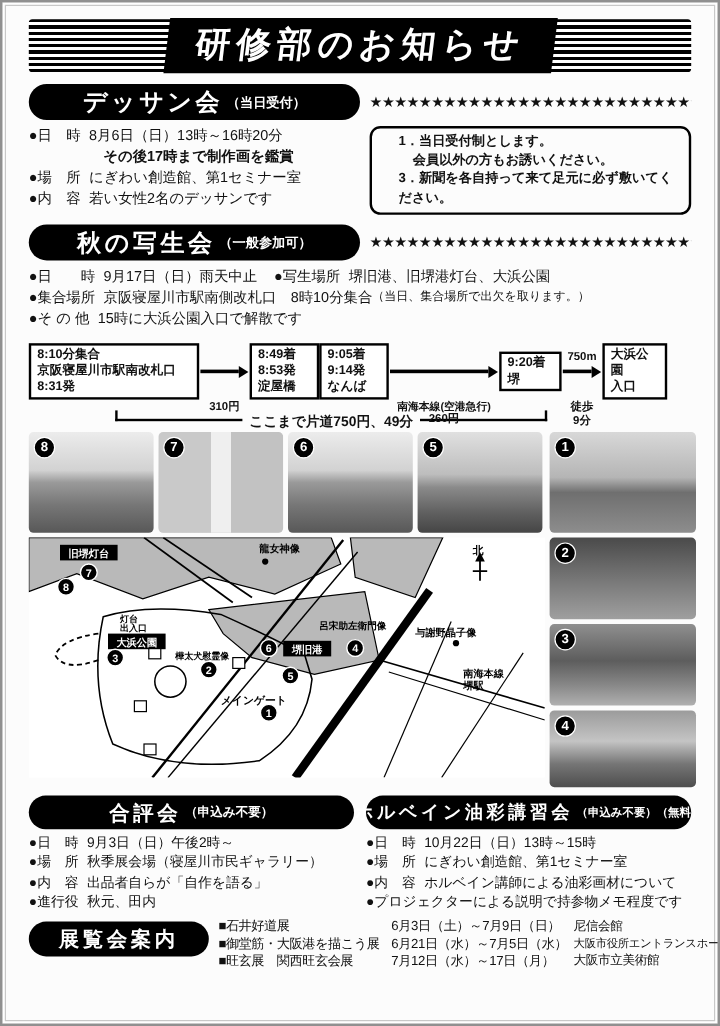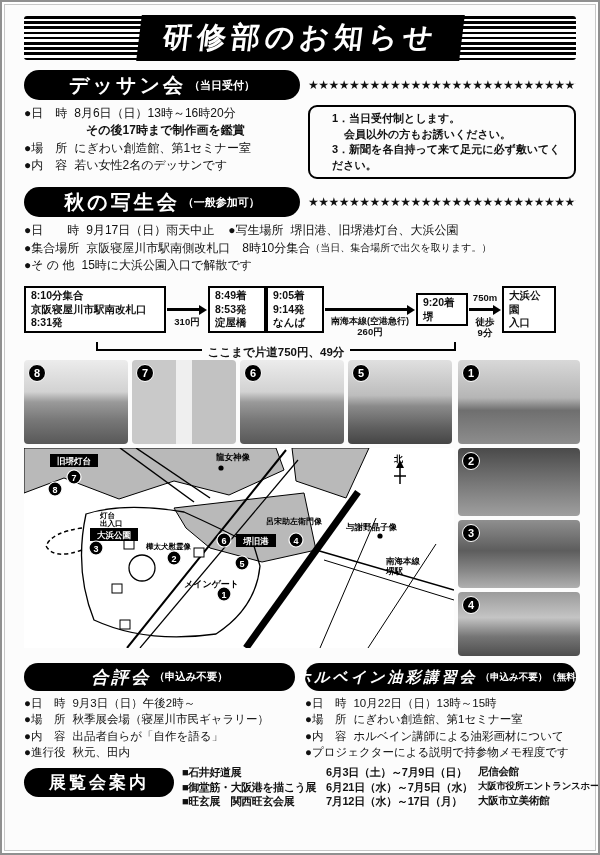--- a/index.html
+++ b/index.html
@@ -36,21 +36,21 @@
 
 
 .routewrap{margin-top:4px;}
 .route{display:flex;align-items:center;}
 .rbox{border:2px solid #000;padding:1px 5px;font-size:10.5px;font-weight:bold;line-height:1.3;flex:none;background:#fff;}
 .rlink{position:relative;flex:none;height:62px;}
 .arr{position:absolute;top:50%;transform:translateY(-50%);left:1px;right:1px;display:flex;align-items:center;}
 .arr .line{flex:1;height:3px;background:#000;}
 .arr .head{width:0;height:0;border-left:8px solid #000;border-top:5px solid transparent;border-bottom:5px solid transparent;}
 .rt{position:absolute;bottom:50%;margin-bottom:7px;width:100%;text-align:center;font-size:9.5px;font-weight:bold;}
-.rb{position:absolute;top:50%;margin-top:6px;width:100%;text-align:center;font-size:9.5px;font-weight:bold;line-height:1.18;white-space:nowrap;}
+.rb{position:absolute;top:50%;margin-top:24px;width:100%;text-align:center;font-size:9.5px;font-weight:bold;line-height:1.18;white-space:nowrap;}
 .bracket{display:flex;align-items:flex-start;margin:1px 0 0 72px;width:360px;}
 .bl{flex:1;height:9px;border-bottom:2px solid #000;}
 .bl.first{border-left:2px solid #000;}
 .bl.last{border-right:2px solid #000;}
 .btxt{font-size:11.5px;font-weight:bold;line-height:1;padding:0 6px;transform:translateY(5px);white-space:nowrap;}
 
 
 .photomap{display:flex;gap:4px;margin-top:7px;}
 .pmleft{width:430px;flex:none;}
 .strip{display:flex;gap:4px;}
@@ -66,29 +66,29 @@
 .ph-dark{background:linear-gradient(180deg,#4a4a4a 0%,#7a7a7a 55%,#9f9f9f 100%);}
 .ph-trees{background:linear-gradient(180deg,#8f8f8f 0%,#5d5d5d 45%,#888 75%,#b0b0b0 100%);}
 .ph-statue{background:linear-gradient(180deg,#9b9b9b 0%,#c4c4c4 40%,#757575 70%,#4e4e4e 100%);}
 .mapbox{margin-top:4px;height:200px;}
 .mapsvg{width:100%;height:100%;display:block;background:#fff;}
 
 
 .cols{display:flex;gap:10px;margin-top:7px;}
 .col{flex:1;min-width:0;}
 .col .pill{height:28px;width:100%;margin-bottom:4px;}
-.col .pt{font-size:17px;font-style:italic;}
+.col .pt{font-size:17px;}
 .col .ps{font-size:10.5px;}
 .col .brow{font-size:11.5px;line-height:1.42;}
 
 
 .exh{display:flex;gap:8px;margin-top:5px;align-items:flex-start;}
 .exh .pill{width:150px;height:29px;margin-top:3px;}
 .exlist{flex:1;min-width:0;}
-.exrow{display:flex;font-size:11px;font-weight:bold;line-height:1.3;}
+.exrow{display:flex;font-size:11px;font-weight:normal;line-height:1.3;align-items:center;}
 .exname{width:144px;white-space:nowrap;letter-spacing:-0.4px;flex:none;}
 .exdates{width:152px;white-space:nowrap;letter-spacing:-0.3px;flex:none;}
 .exvenue{flex:1;white-space:nowrap;font-size:10.5px;letter-spacing:-0.3px;}
 </style>
 </head>
 <body>
 
 <div class="page">
 
   <div class="banner">

